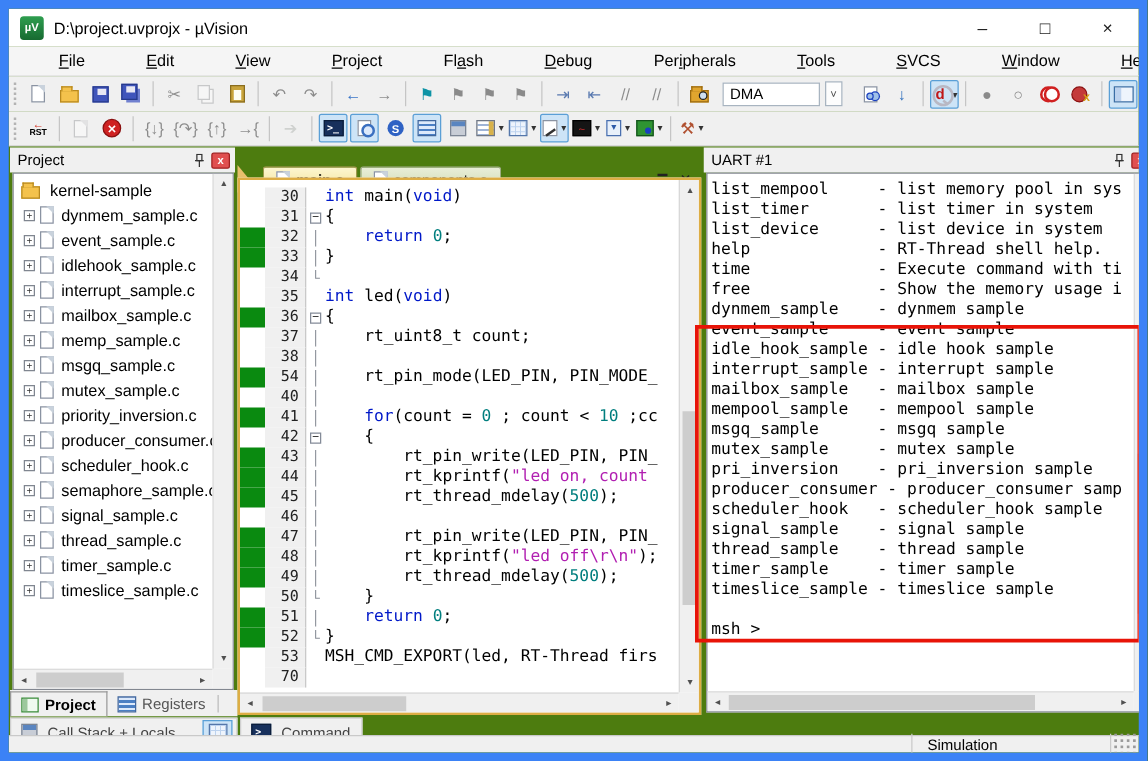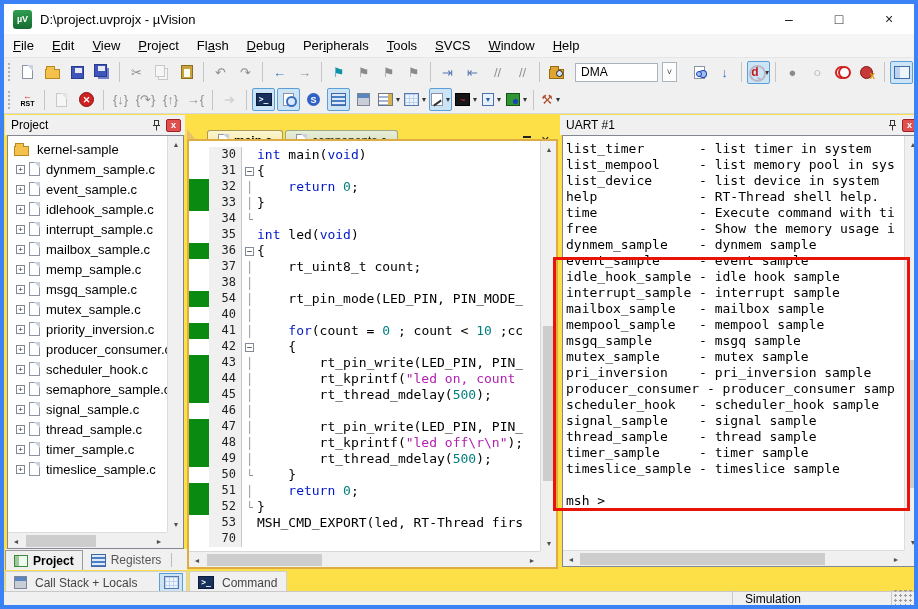--- a/index.html
+++ b/index.html
@@ -1,28 +1,28 @@
 <!DOCTYPE html>
 <html><head>
 <meta charset="utf-8">
 <style>
   * { box-sizing: border-box; margin: 0; padding: 0; }
   body { font-family: "Liberation Sans", sans-serif; background:#444; }
-  #window{ position:relative; width:918px; height:609px; background:#fde047;
-           border:4px solid #3b82f6; overflow:hidden; font-size:12px; color:#000;}
+  #window{ position:relative; width:918px; height:609px; background:#4d7c0f;
+           border:7px solid #3b82f6; overflow:hidden; font-size:12px; color:#000;}
   
   .titlebar{height:30px; background:#fff; display:flex; align-items:center;}
   .applogo{width:19px;height:19px;margin:0 8px 0 9px;background:linear-gradient(#2e9e4f,#176a31);
            border-radius:3px;color:#fff;font-size:9px;font-weight:bold;display:flex;align-items:center;justify-content:center;}
   .apptitle{font-size:13px;}
   .wincontrols{margin-left:auto;display:flex;height:100%;}
   .winbtn{width:50px;height:100%;display:flex;align-items:center;justify-content:center;font-size:14px;color:#222;}
   
   .menubar{height:24px;background:#f5f5f5;display:flex;align-items:center;font-size:13px;border-bottom:1px solid #e6e6e6;}
-  .menuitem{padding:2px 9px;} .menuitem u{text-decoration:underline;}
+  .menuitem{padding:2px 9px;margin-left:31px;} .menuitem u{text-decoration:underline;}
   
   .toolbar{height:28px;display:flex;align-items:center;background:#f0f0f0;padding-left:2px;}
   #toolbar2{border-bottom:1px solid #d8d8d8;}
   .grip{height:18px;border-left:2px dotted #b3b3b3;margin:0 5px 0 2px;}
   .tsep{height:20px;border-left:1px solid #c5c5c5;margin:0 4px;}
   .tbtn{min-width:23px;height:23px;margin:0 1px;display:flex;align-items:center;justify-content:center;
         font-size:13px;border:1px solid transparent;border-radius:2px;}
   .tbtn.dis{opacity:.42;filter:grayscale(80%);}
   .tbtn.hl{background:#cde4f7;border-color:#5a9fd6;}
   .tbtn .dd{font-size:8px;color:#333;margin-left:3px;}
@@ -556,22 +556,22 @@
         <svg width="9" height="11" viewBox="0 0 9 11">
             <rect x="2.5" y="0.5" width="4" height="5" fill="none" stroke="#333"></rect>
             <line x1="4.5" y1="5.5" x2="4.5" y2="10.5" stroke="#333"></line>
             <line x1="1" y1="5.5" x2="8" y2="5.5" stroke="#333"></line>
           </svg>
       </span>
       <span class="closebtn">x</span>
     </div>
     <div class="uartbox">
       <div class="uartcontent" id="uartcontent">
+          <div class="urow">list_mempool     - list memory pool in sys</div>
           <div class="urow">list_timer       - list timer in system</div>
-          <div class="urow">list_mempool     - list memory pool in sys</div>
           <div class="urow">list_device      - list device in system</div>
           <div class="urow">help             - RT-Thread shell help.</div>
           <div class="urow">time             - Execute command with ti</div>
           <div class="urow">free             - Show the memory usage i</div>
           <div class="urow">dynmem_sample    - dynmem sample</div>
           <div class="urow">event_sample     - event sample</div>
           <div class="urow">idle_hook_sample - idle hook sample</div>
           <div class="urow">interrupt_sample - interrupt sample</div>
           <div class="urow">mailbox_sample   - mailbox sample</div>
           <div class="urow">mempool_sample   - mempool sample</div>

